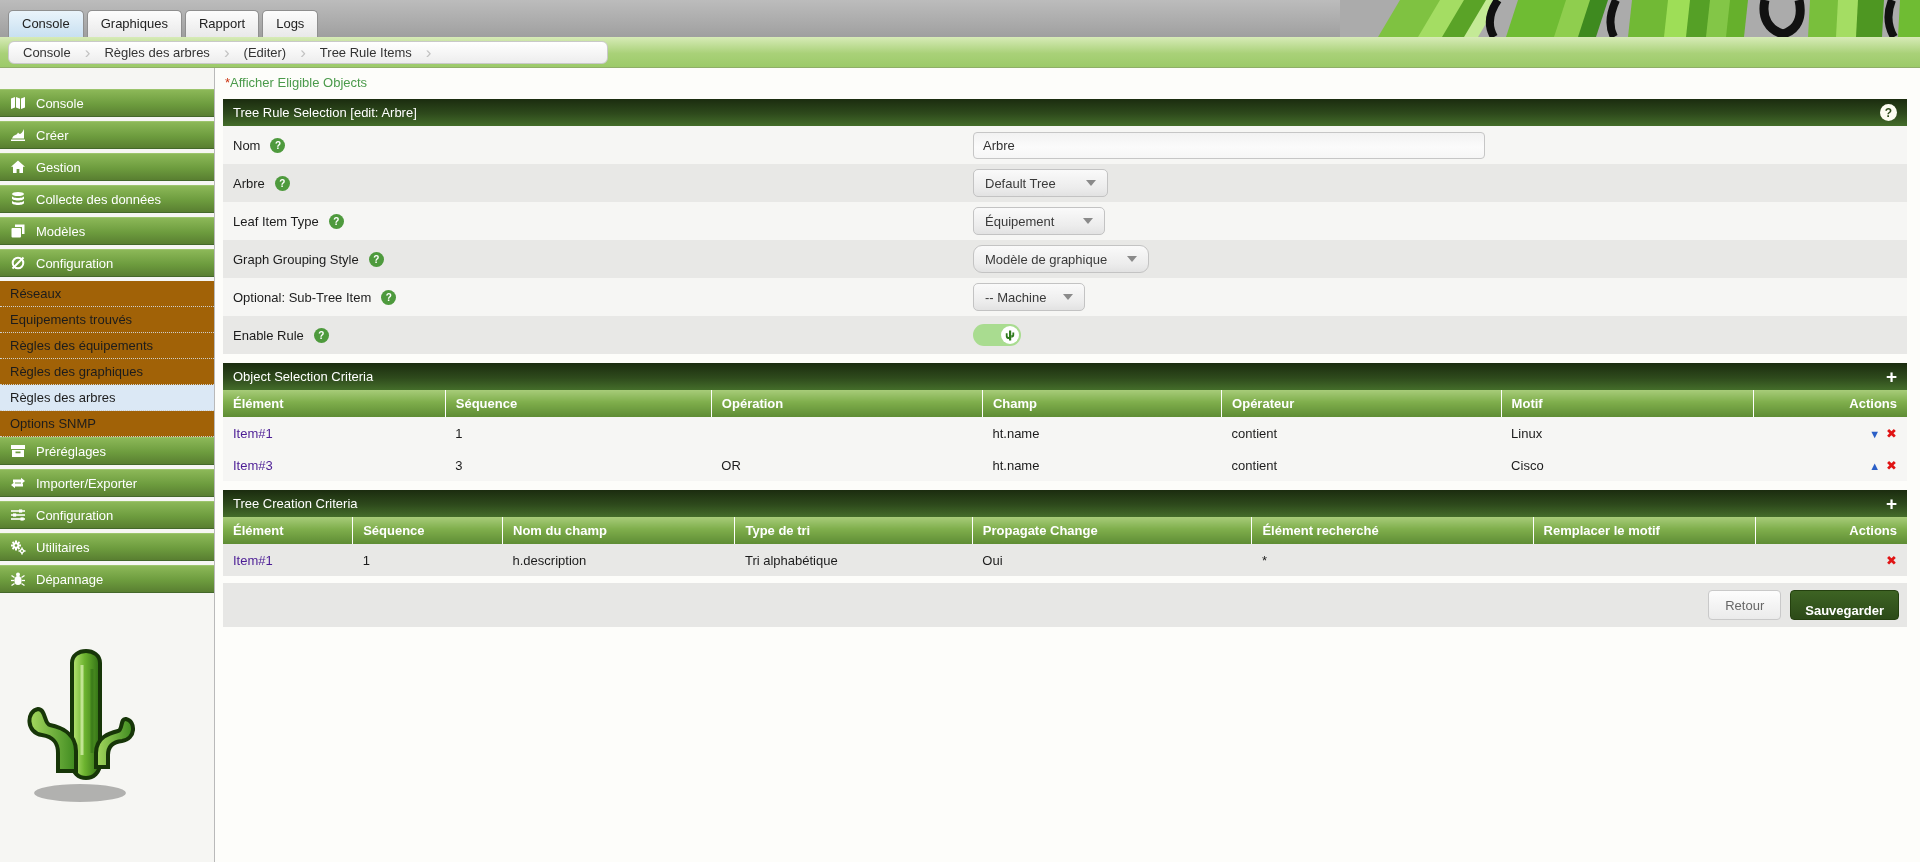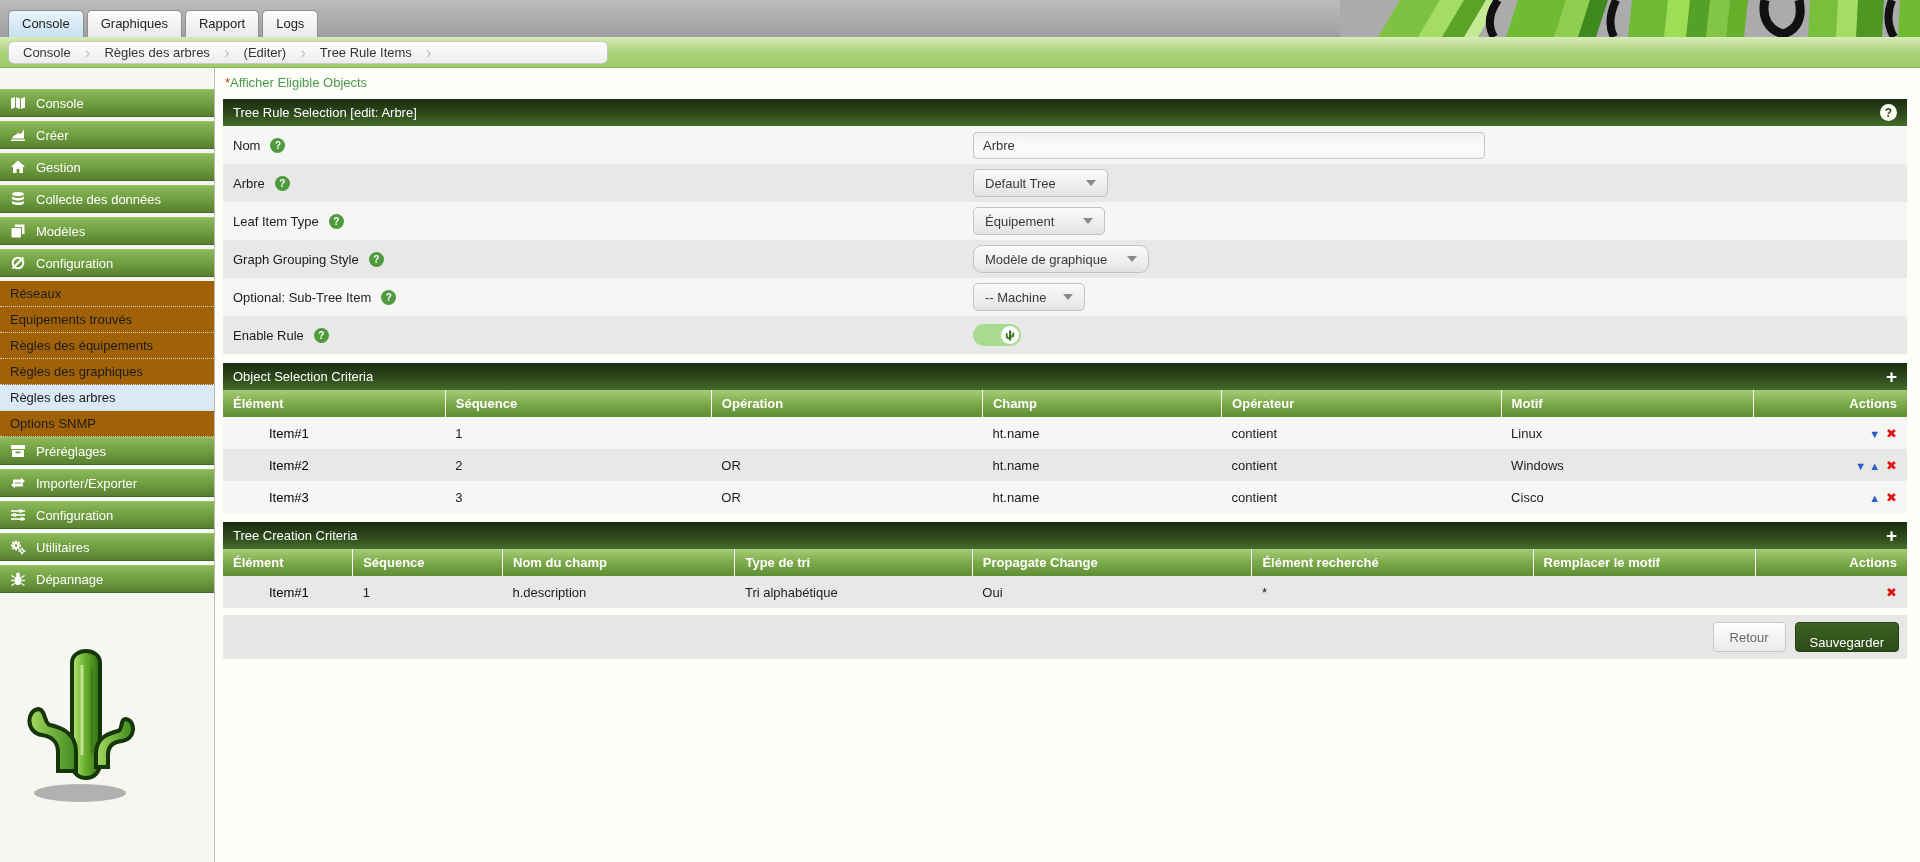--- a/index.html
+++ b/index.html
@@ -70,29 +70,29 @@
 
   .gap { height:9px; }
   table { width:100%; border-collapse:collapse; table-layout:fixed; }
   th { height:27px; font-weight:bold; text-align:left; color:#fff; padding:0 0 0 10px; white-space:nowrap; overflow:hidden;
        background:linear-gradient(180deg,#a7cc79 0%,#7fae4c 45%,#5e8c34 100%); }
   th + th { border-left:1px solid rgba(255,255,255,.6); }
   th.actions, td.actions { text-align:right; padding-right:10px; }
   td { height:32px; padding:0 0 0 10px; color:#1c1c1c; white-space:nowrap; overflow:hidden; }
   tr.r-light td { background:#f6f6f4; }
   tr.r-dark td { background:#e8e8e6; }
-  .item-link { color:#000000; cursor:pointer;margin-left:36px; }
+  .item-link { color:#4c1d95; cursor:pointer; }
   .act-arrow { color:#2b5fc7; font-size:11px; cursor:pointer; margin-left:3px; }
   .act-x { color:#e01414; font-weight:bold; font-size:13px; cursor:pointer; margin-left:6px; }
 
   .btn-band { margin-top:7px; height:44px; background:#e7e7e5; display:flex; align-items:center; justify-content:flex-end; gap:9px; padding-right:8px; }
   .btn-back { height:30px; padding:0 16px; border-radius:4px; border:1px solid #c9c9c9; color:#666; cursor:pointer;
               background:linear-gradient(180deg,#fdfdfd,#ebebeb); font-size:13px; font-family:inherit; }
   .btn-save { height:30px; padding:12px 14px; border-radius:4px; border:1px solid #24400f; color:#fff; cursor:pointer;
-              background:linear-gradient(180deg,#3d6323,#2c4a18); font-size:13px; font-family:inherit; }
+              background:linear-gradient(180deg,#3d6323,#2c4a18); font-size:13px; font-family:inherit;font-weight:bold; }
 </style>
 </head>
 <body>
 
 <div class="app">
 
   <div class="topbar">
     <div class="tab active">Console</div>
     <div class="tab">Graphiques</div>
     <div class="tab">Rapport</div>
@@ -399,31 +399,20 @@
           <tbody>
             <tr class="r-light">
               <td><span class="item-link">Item#1</span></td>
               <td>1</td>
               <td></td>
               <td>ht.name</td>
               <td>contient</td>
               <td>Linux</td>
               <td class="actions">
                 <span class="act-arrow">▼</span><span class="act-x">✖</span>
-              </td>
-            </tr>
-            <tr class="r-dark">
-              <td><span class="item-link">Item#2</span></td>
-              <td>2</td>
-              <td>OR</td>
-              <td>ht.name</td>
-              <td>contient</td>
-              <td>Windows</td>
-              <td class="actions">
-                <span class="act-arrow">▼</span><span class="act-arrow">▲</span><span class="act-x">✖</span>
               </td>
             </tr>
             <tr class="r-light">
               <td><span class="item-link">Item#3</span></td>
               <td>3</td>
               <td>OR</td>
               <td>ht.name</td>
               <td>contient</td>
               <td>Cisco</td>
               <td class="actions">

